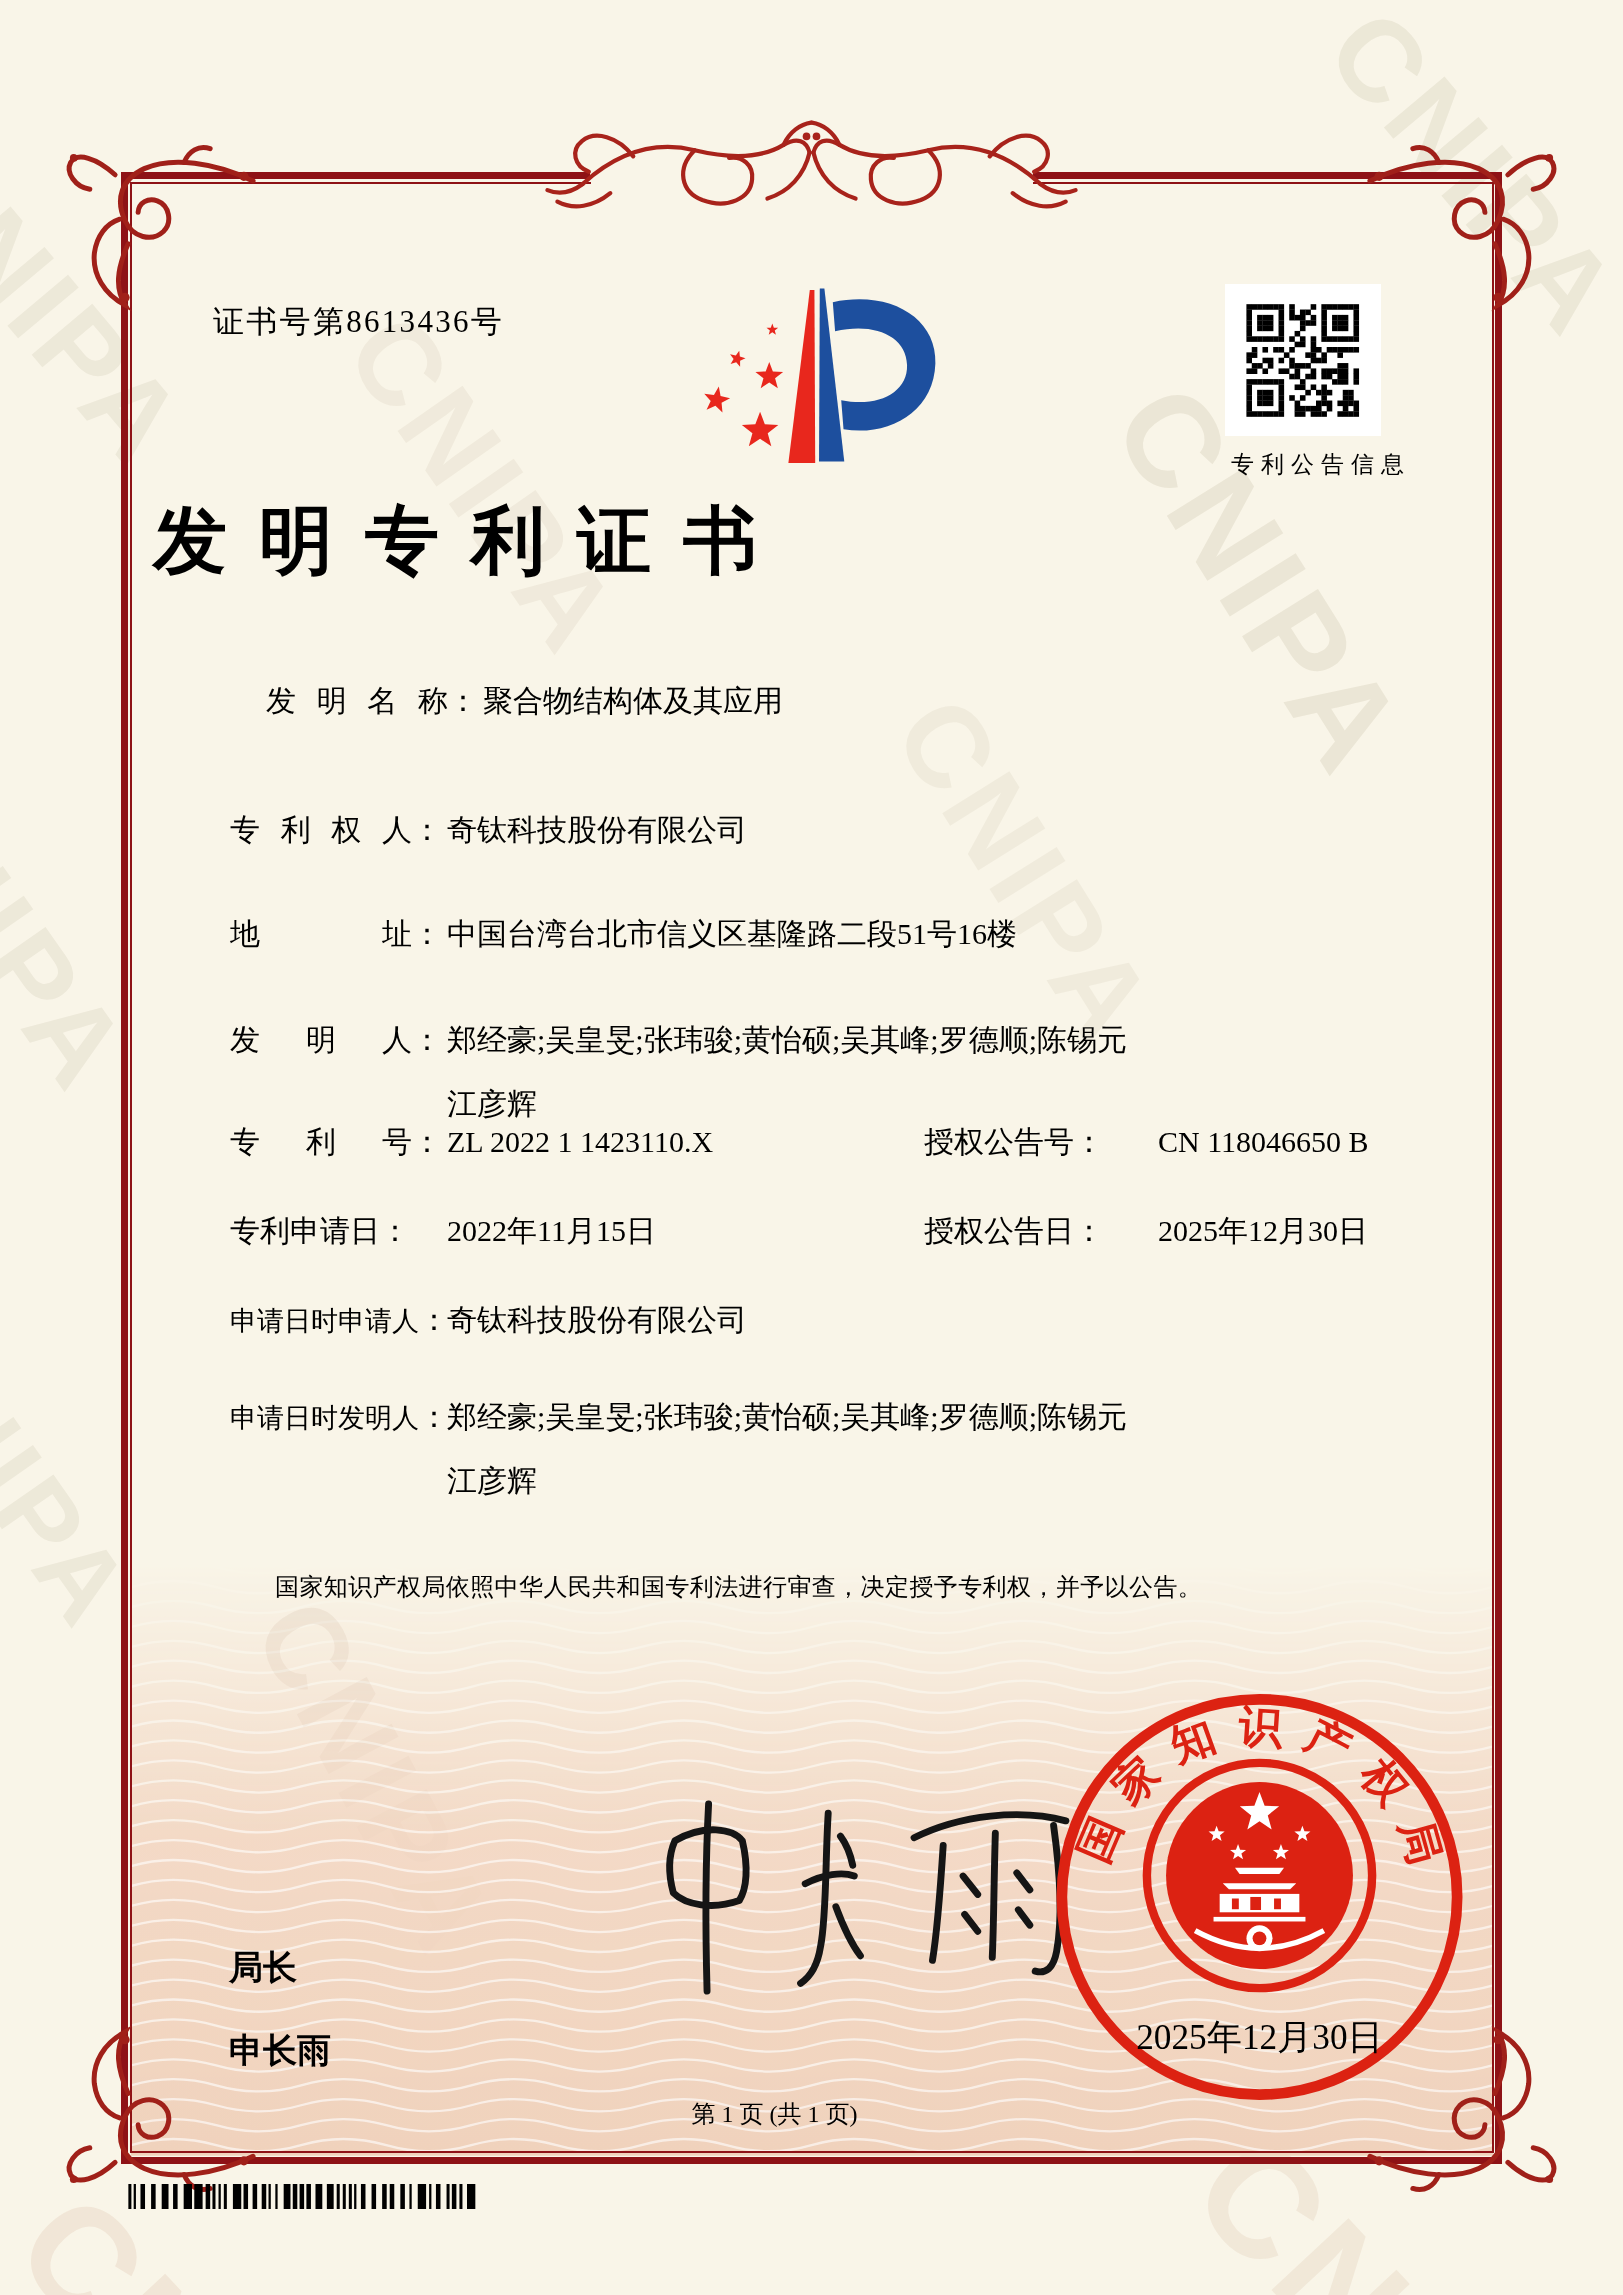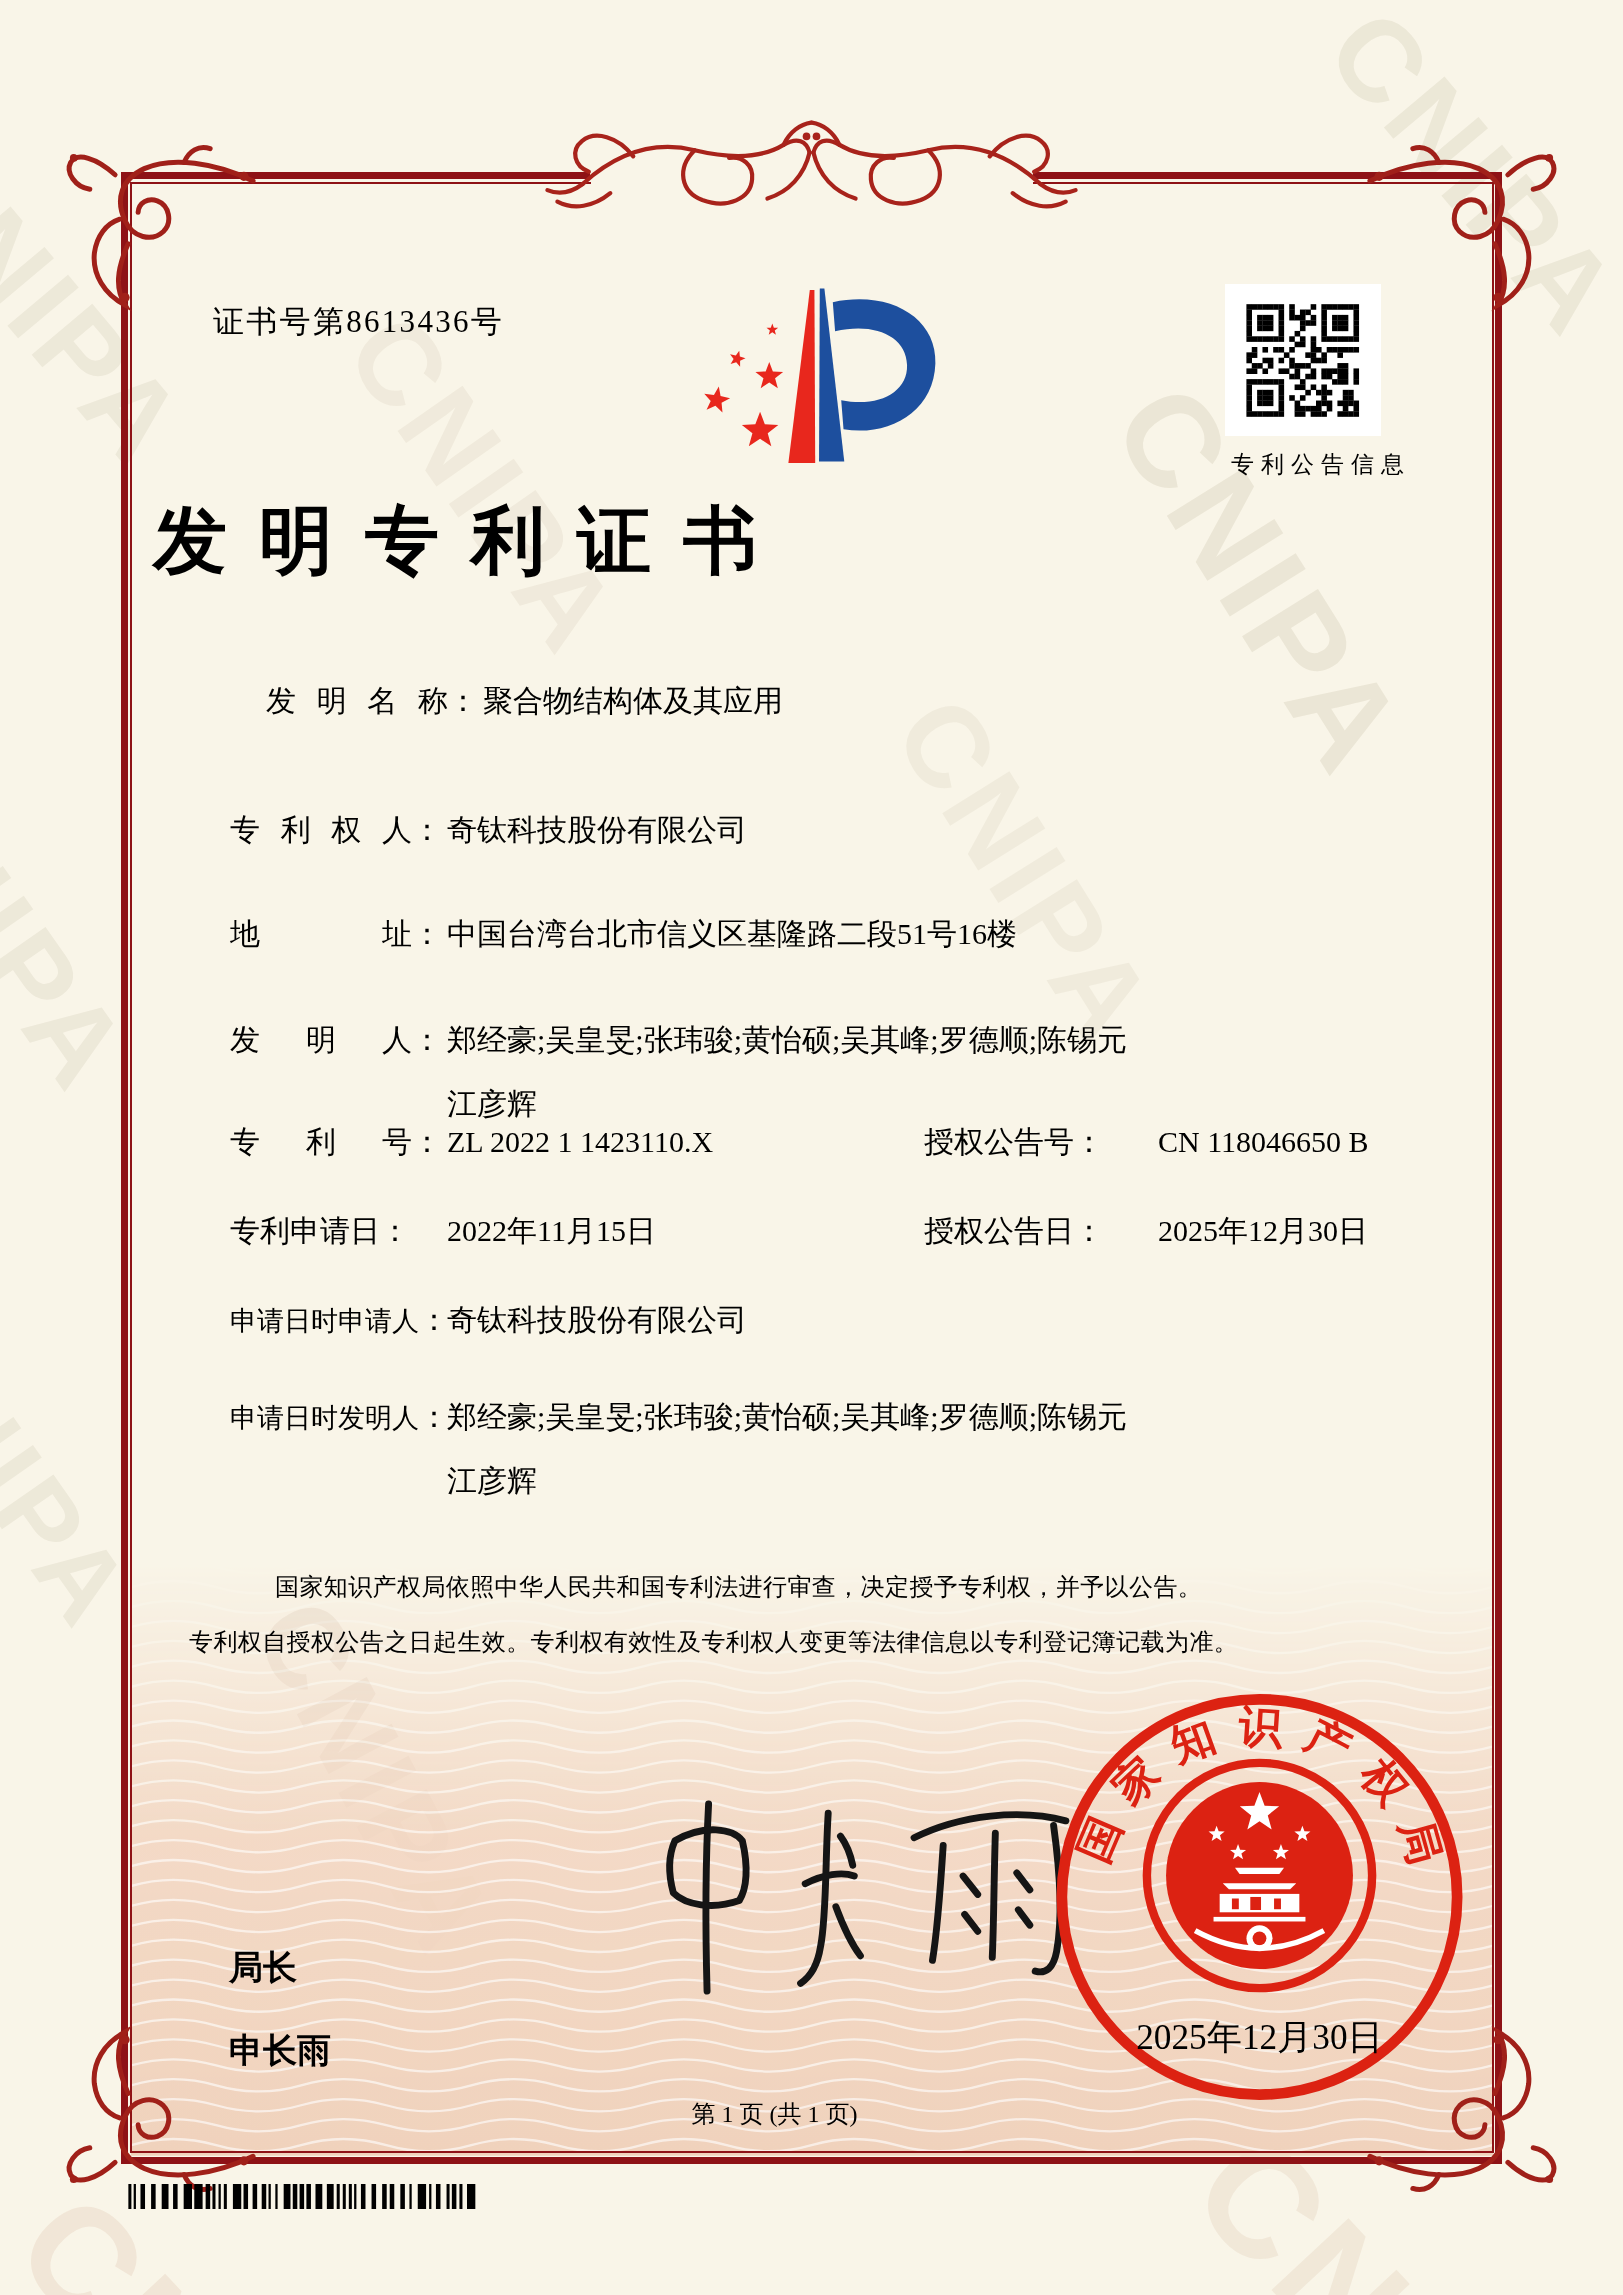--- a/index.html
+++ b/index.html
@@ -423,21 +423,20 @@
     <span class="val">奇钛科技股份有限公司</span>
   </div>
 
   <div class="row" style="top:1397px;height:101px;">
     <span class="lab plain small">申请日时发明人</span><span class="col">：</span>
     <span class="val">郑经豪;吴皇旻;张玮骏;黄怡硕;吴其峰;罗德顺;陈锡元</span>
     <span class="val l2">江彦辉</span>
   </div>
 
   <div class="stmt" style="top:1566px;text-indent:86px;">国家知识产权局依照中华人民共和国专利法进行审查，决定授予专利权，并予以公告。</div>
-  <div class="stmt" style="top:1621px;">专利权自授权公告之日起生效。专利权有效性及专利权人变更等法律信息以专利登记簿记载为准。</div>
 
   <div class="off" style="top:1903px;">局长</div>
   <div class="off" style="top:1986px;">申长雨</div>
 
   <svg class="abs" style="left:635px;top:1793px;" width="460" height="219" viewBox="0 0 600 285">
     <g stroke="#151515" stroke-width="9" fill="none" stroke-linecap="round" stroke-linejoin="round">
       <path d="M96,14 C93,70 91,150 94,258"></path>
       <path d="M52,62 C90,40 128,46 140,62 C148,96 146,124 136,140 C102,152 66,146 50,130 C42,100 44,80 52,62 Z"></path>
       <path d="M252,26 C248,90 250,160 242,200 C238,226 228,240 216,248"></path>
       <path d="M222,118 C246,106 270,102 286,108"></path>

